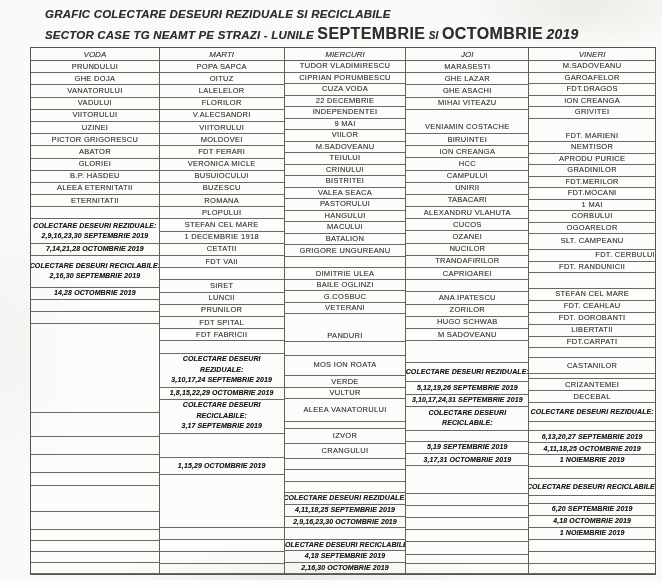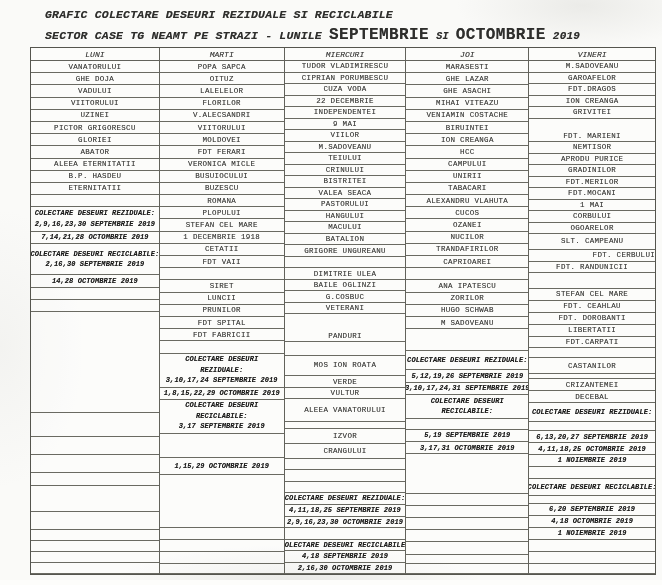--- a/index.html
+++ b/index.html
@@ -8,30 +8,29 @@
     font-family:"Liberation Sans",sans-serif;
     background:#fdfdfb;
   }
   .page{
     position:relative;width:662px;height:580px;
     background:
       radial-gradient(ellipse 180px 60px at 88% 1%, rgba(175,175,168,0.20), transparent 70%),
       radial-gradient(ellipse 260px 50px at 45% 100%, rgba(178,178,172,0.22), transparent 70%),
       radial-gradient(ellipse 120px 200px at 0% 60%, rgba(180,180,174,0.10), transparent 70%),
       #faFaf8;
-    font-family: Liberation Mono, monospace;
   }
   .titles{position:absolute;left:45px;top:8px;width:610px;color:#2e2e2c;}
   .t1{font-size:11.5px;font-weight:bold;font-style:italic;letter-spacing:0.2px;
       text-shadow:0 0 0.5px rgba(50,50,50,0.5);}
   .t2{margin-top:5px;font-size:11.5px;font-weight:bold;font-style:italic;letter-spacing:0.2px;
       text-shadow:0 0 0.5px rgba(50,50,50,0.5);white-space:nowrap;}
   .t2 .big{font-size:16px;font-style:normal;letter-spacing:0.4px;}
   .t2 .small{font-size:10px;}
-  .t2 .year{font-size:11px;}
+  .t2 .year{font-size:14px;}
   .tbl{
     position:absolute;left:30px;top:47px;width:626px;height:528px;
     display:flex;border:1px solid #55554e;box-sizing:border-box;
     background:rgba(255,255,255,0.35);
   }
   .col{display:flex;flex-direction:column;box-sizing:border-box;overflow:hidden;}
   .col + .col{border-left:1px solid #62625b;}
   .hdr{
     flex:0 0 13px;box-sizing:border-box;border-bottom:1px solid #62625b;
     font-style:italic;font-size:8px;color:#3c3c3a;
@@ -59,50 +58,53 @@
     <div class="t2">
       <span>SECTOR CASE TG NEAMT PE STRAZI - LUNILE</span>
       <span class="big">SEPTEMBRIE</span>
       <span class="small">SI</span>
       <span class="big">OCTOMBRIE</span>
       <span class="year">2019</span>
     </div>
   </div>
   <div class="tbl" id="tbl">
       <div class="col" style="width: 128px;">
-        <div class="hdr">LUNI</div>
+        <div class="hdr">VODA</div>
+        <div class="cell street" style="flex: 0 1 12.2px;">
+          <div class="ln">PRUNDULUI</div>
+        </div>
+        <div class="cell street" style="flex: 0 1 12.2px;">
+          <div class="ln">GHE DOJA</div>
+        </div>
         <div class="cell street" style="flex: 0 1 12.2px;">
           <div class="ln">VANATORULUI</div>
         </div>
         <div class="cell street" style="flex: 0 1 12.2px;">
-          <div class="ln">GHE DOJA</div>
-        </div>
-        <div class="cell street" style="flex: 0 1 12.2px;">
           <div class="ln">VADULUI</div>
         </div>
         <div class="cell street" style="flex: 0 1 12.2px;">
           <div class="ln">VIITORULUI</div>
         </div>
         <div class="cell street" style="flex: 0 1 12.2px;">
           <div class="ln">UZINEI</div>
         </div>
         <div class="cell street" style="flex: 0 1 12.2px;">
           <div class="ln">PICTOR GRIGORESCU</div>
         </div>
         <div class="cell street" style="flex: 0 1 12.2px;">
+          <div class="ln">ABATOR</div>
+        </div>
+        <div class="cell street" style="flex: 0 1 12.2px;">
           <div class="ln">GLORIEI</div>
         </div>
         <div class="cell street" style="flex: 0 1 12.2px;">
-          <div class="ln">ABATOR</div>
+          <div class="ln">B.P. HASDEU</div>
         </div>
         <div class="cell street" style="flex: 0 1 12.2px;">
           <div class="ln">ALEEA ETERNITATII</div>
-        </div>
-        <div class="cell street" style="flex: 0 1 12.2px;">
-          <div class="ln">B.P. HASDEU</div>
         </div>
         <div class="cell street" style="flex: 0 1 12.2px;">
           <div class="ln">ETERNITATII</div>
         </div>
         <div class="cell empty" style="flex: 0 1 12.2px;"></div>
         <div class="cell sched" style="flex: 0 1 24.3px;">
           <div class="ln">COLECTARE DESEURI REZIDUALE:</div>
           <div class="ln">2,9,16,23,30 SEPTEMBRIE 2019</div>
         </div>
         <div class="cell sched" style="flex: 0 1 12.2px;">
@@ -341,21 +343,21 @@
         </div>
         <div class="cell street" style="flex: 0 1 12.2px;">
           <div class="ln">GHE LAZAR</div>
         </div>
         <div class="cell street" style="flex: 0 1 12.2px;">
           <div class="ln">GHE ASACHI</div>
         </div>
         <div class="cell street" style="flex: 0 1 12.2px;">
           <div class="ln">MIHAI VITEAZU</div>
         </div>
-        <div class="cell street" style="flex: 0 1 12.2px;">
+        <div class="cell street" style="flex: 0 1 12.2px; margin-top: 12px;">
           <div class="ln">VENIAMIN COSTACHE</div>
         </div>
         <div class="cell street" style="flex: 0 1 12.2px;">
           <div class="ln">BIRUINTEI</div>
         </div>
         <div class="cell street" style="flex: 0 1 12.2px;">
           <div class="ln">ION CREANGA</div>
         </div>
         <div class="cell street" style="flex: 0 1 12.2px;">
           <div class="ln">HCC</div>

